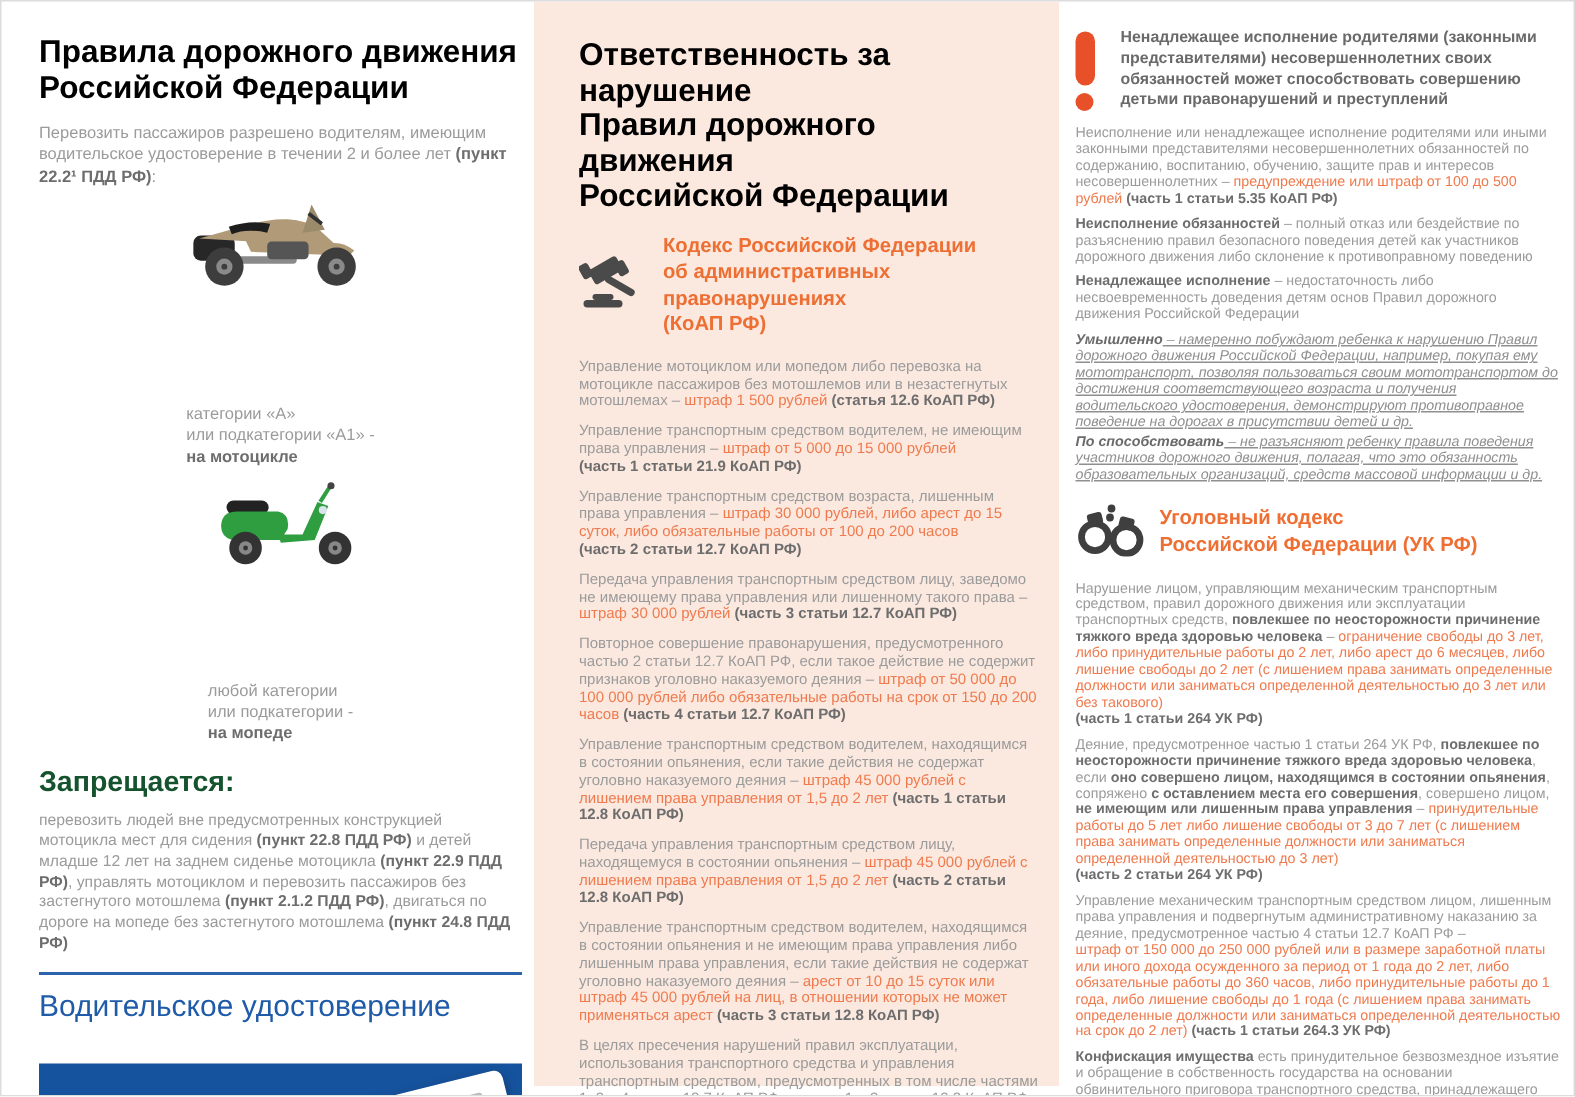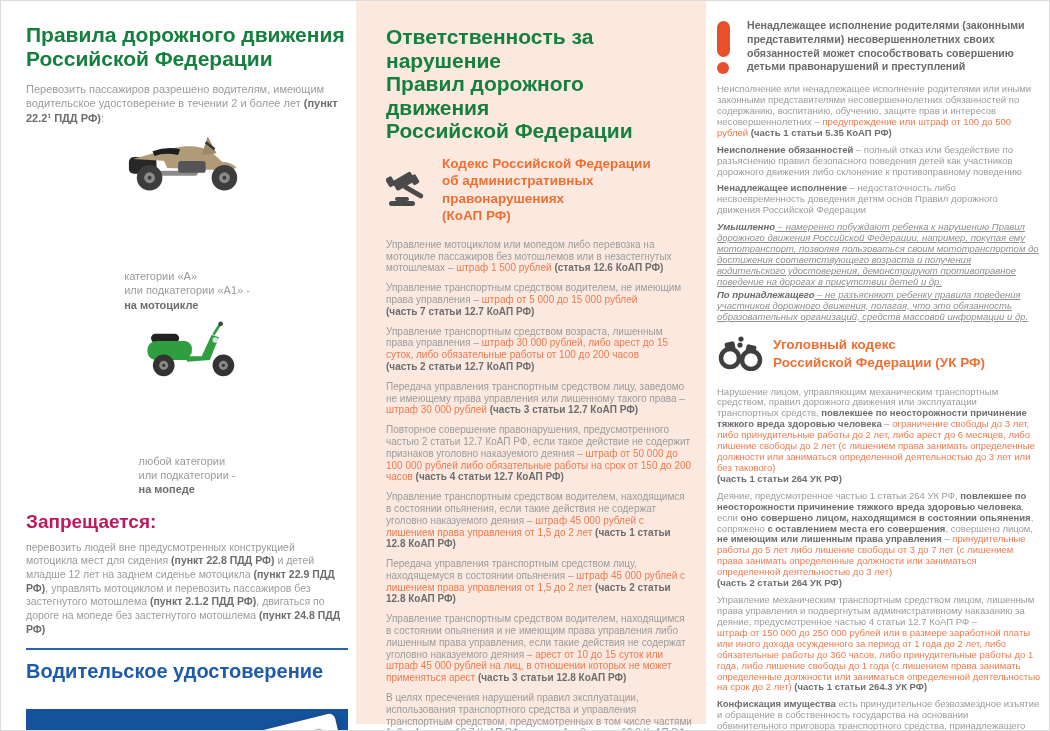--- a/index.html
+++ b/index.html
@@ -4,23 +4,23 @@
 <style>
   html,body{margin:0;padding:0;background:#fff;}
   .page{position:relative;width:1050px;height:731px;background:#fff;border:1px solid #dcdcdc;
         box-sizing:border-box;overflow:hidden;font-family:"Liberation Sans",sans-serif;}
   .mid-bg{position:absolute;left:355px;top:0;width:350px;height:723px;background:#fbe9e0;}
   .col{position:absolute;top:0;}
   .col-left{left:25px;top:14px;width:322px;}
   .col-mid{left:385px;top:16px;width:306px;}
   .col-right{left:716px;top:14px;width:324px;}
 
-  .h-blue{font-size:21px;font-weight:bold;color:#15803d;line-height:1.12;margin:8px 0 12px;white-space:pre-line;}
-  .h-blue2{font-size:20px;font-weight:bold;color:#1f5ba9;margin:10px 0 26px;}
-  .h-red{font-size:19px;font-weight:bold;color:#be185d;margin:14px 0 8px;}
+  .h-blue{font-size:21px;font-weight:bold;color:#000000;line-height:1.12;margin:8px 0 12px;white-space:pre-line;}
+  .h-blue2{font-size:20px;font-weight:normal;color:#1f5ba9;margin:10px 0 26px;}
+  .h-red{font-size:19px;font-weight:bold;color:#14532d;margin:14px 0 8px;}
   .h-orange{font-size:13.5px;font-weight:bold;color:#ee6f33;line-height:1.3;margin:0;white-space:pre-line;}
 
   .t{color:#9b9b9b;font-size:11px;line-height:1.3;margin:0 0 6px;white-space:pre-line;}
   .t-sm{font-size:10.5px;}
   .t-mid{color:#9b9b9b;font-size:10px;line-height:1.18;margin:0 0 8px;white-space:pre-line;}
   .t-right{color:#9b9b9b;font-size:9.5px;line-height:1.15;margin:0 0 6px;white-space:pre-line;}
 
   .s-b{font-weight:bold;color:#6d6d6d;}
   .s-o{color:#ef7a4d;}
   .s-i{font-style:italic;color:#8f8f8f;text-decoration:underline;}
@@ -161,21 +161,21 @@
           <rect x="9" y="30" width="14" height="4" rx="2"></rect>
         </svg>
       </div>
       <h3 class="h-orange">Кодекс Российской Федерации
 об административных правонарушениях
 (КоАП РФ)</h3>
     </div>
 
     <p class="t-mid"><span>Управление мотоциклом или мопедом либо перевозка на мотоцикле пассажиров без мотошлемов или в незастегнутых мотошлемах – </span><span class="s-o">штраф 1 500 рублей </span><span class="s-b">(статья 12.6 КоАП РФ)</span></p>
     <p class="t-mid"><span>Управление транспортным средством водителем, не имеющим права управления – </span><span class="s-o">штраф от 5 000 до 15 000 рублей</span><span>
-</span><span class="s-b">(часть 7 статьи 12.7 КоАП РФ)</span></p>
+</span><span class="s-b">(часть 1 статьи 21.9 КоАП РФ)</span></p>
     <p class="t-mid"><span>Управление транспортным средством возраста, лишенным права управления – </span><span class="s-o">штраф 30 000 рублей, либо арест до 15 суток, либо обязательные работы от 100 до 200 часов</span><span>
 </span><span class="s-b">(часть 2 статьи 12.7 КоАП РФ)</span></p>
     <p class="t-mid"><span>Передача управления транспортным средством лицу, заведомо не имеющему права управления или лишенному такого права – </span><span class="s-o">штраф 30 000 рублей </span><span class="s-b">(часть 3 статьи 12.7 КоАП РФ)</span></p>
     <p class="t-mid"><span>Повторное совершение правонарушения, предусмотренного частью 2 статьи 12.7 КоАП РФ, если такое действие не содержит признаков уголовно наказуемого деяния – </span><span class="s-o">штраф от 50 000 до 100 000 рублей либо обязательные работы на срок от 150 до 200 часов </span><span class="s-b">(часть 4 статьи 12.7 КоАП РФ)</span></p>
     <p class="t-mid"><span>Управление транспортным средством водителем, находящимся в состоянии опьянения, если такие действия не содержат уголовно наказуемого деяния  – </span><span class="s-o">штраф 45 000 рублей с лишением права управления от 1,5 до 2 лет </span><span class="s-b">(часть 1 статьи 12.8 КоАП РФ)</span></p>
     <p class="t-mid"><span>Передача управления транспортным средством лицу, находящемуся в состоянии опьянения – </span><span class="s-o">штраф 45 000 рублей с лишением права управления от 1,5 до 2 лет </span><span class="s-b">(часть 2 статьи 12.8 КоАП РФ)</span></p>
     <p class="t-mid"><span>Управление транспортным средством водителем, находящимся в состоянии опьянения и не имеющим права управления либо лишенным права управления, если такие действия не содержат уголовно наказуемого деяния – </span><span class="s-o">арест от 10 до 15 суток или штраф 45 000 рублей на лиц, в отношении которых не может применяться арест </span><span class="s-b">(часть 3 статьи 12.8 КоАП РФ)</span></p>
     <p class="t-mid"><span>В целях пресечения нарушений правил эксплуатации, использования транспортного средства и управления транспортным средством, предусмотренных в том числе частями 1, 2 и 4 статьи 12.7 КоАП РФ частями 1 и 3 статьи  12.8 КоАП РФ – применяется </span></p>
   </div>
 
@@ -185,21 +185,21 @@
         <div class="excl-bar"></div>
         <div class="excl-dot"></div>
       </div>
       <p class="warn-text">Ненадлежащее исполнение родителями (законными представителями) несовершеннолетних своих обязанностей может способствовать совершению детьми правонарушений и преступлений</p>
     </div>
 
     <p class="t-right"><span>Неисполнение или ненадлежащее исполнение родителями или иными законными представителями несовершеннолетних обязанностей по содержанию, воспитанию, обучению, защите прав и интересов несовершеннолетних – </span><span class="s-o">предупреждение или штраф от 100 до 500 рублей </span><span class="s-b">(часть 1 статьи 5.35 КоАП РФ)</span></p>
     <p class="t-right"><span class="s-b">Неисполнение обязанностей</span><span> – полный отказ или бездействие по разъяснению правил безопасного поведения детей как участников дорожного движения либо склонение к противоправному поведению</span></p>
     <p class="t-right"><span class="s-b">Ненадлежащее исполнение</span><span> – недостаточность либо несвоевременность доведения детям основ Правил дорожного движения Российской Федерации</span></p>
     <p class="t-right mb2"><span class="s-bi">Умышленно</span><span class="s-i"> – намеренно побуждают ребенка к нарушению Правил дорожного движения Российской Федерации, например, покупая ему мототранспорт, позволяя пользоваться своим мототранспортом до достижения соответствующего возраста и получения водительского удостоверения, демонстрируют противоправное поведение на дорогах в присутствии детей и др.</span></p>
-    <p class="t-right"><span class="s-bi">По принадлежащего</span><span class="s-i"> – не разъясняют ребенку правила поведения участников дорожного движения, полагая, что это обязанность образовательных организаций, средств массовой информации и др.</span></p>
+    <p class="t-right"><span class="s-bi">По способствовать</span><span class="s-i"> – не разъясняют ребенку правила поведения участников дорожного движения, полагая, что это обязанность образовательных организаций, средств массовой информации и др.</span></p>
 
     <div class="icon-heading uk-head">
       <div class="ih-icon">
         <svg width="46" height="38" viewBox="0 0 46 38">
           <g stroke="#3f3f3f" stroke-width="4.5" fill="none">
             <circle cx="13" cy="25" r="9"></circle>
               <circle cx="34" cy="27" r="9"></circle>
           </g>
           <g fill="#3f3f3f">
             <rect x="8" y="9" width="10" height="8" rx="2" transform="rotate(-14 13 13)"></rect>

